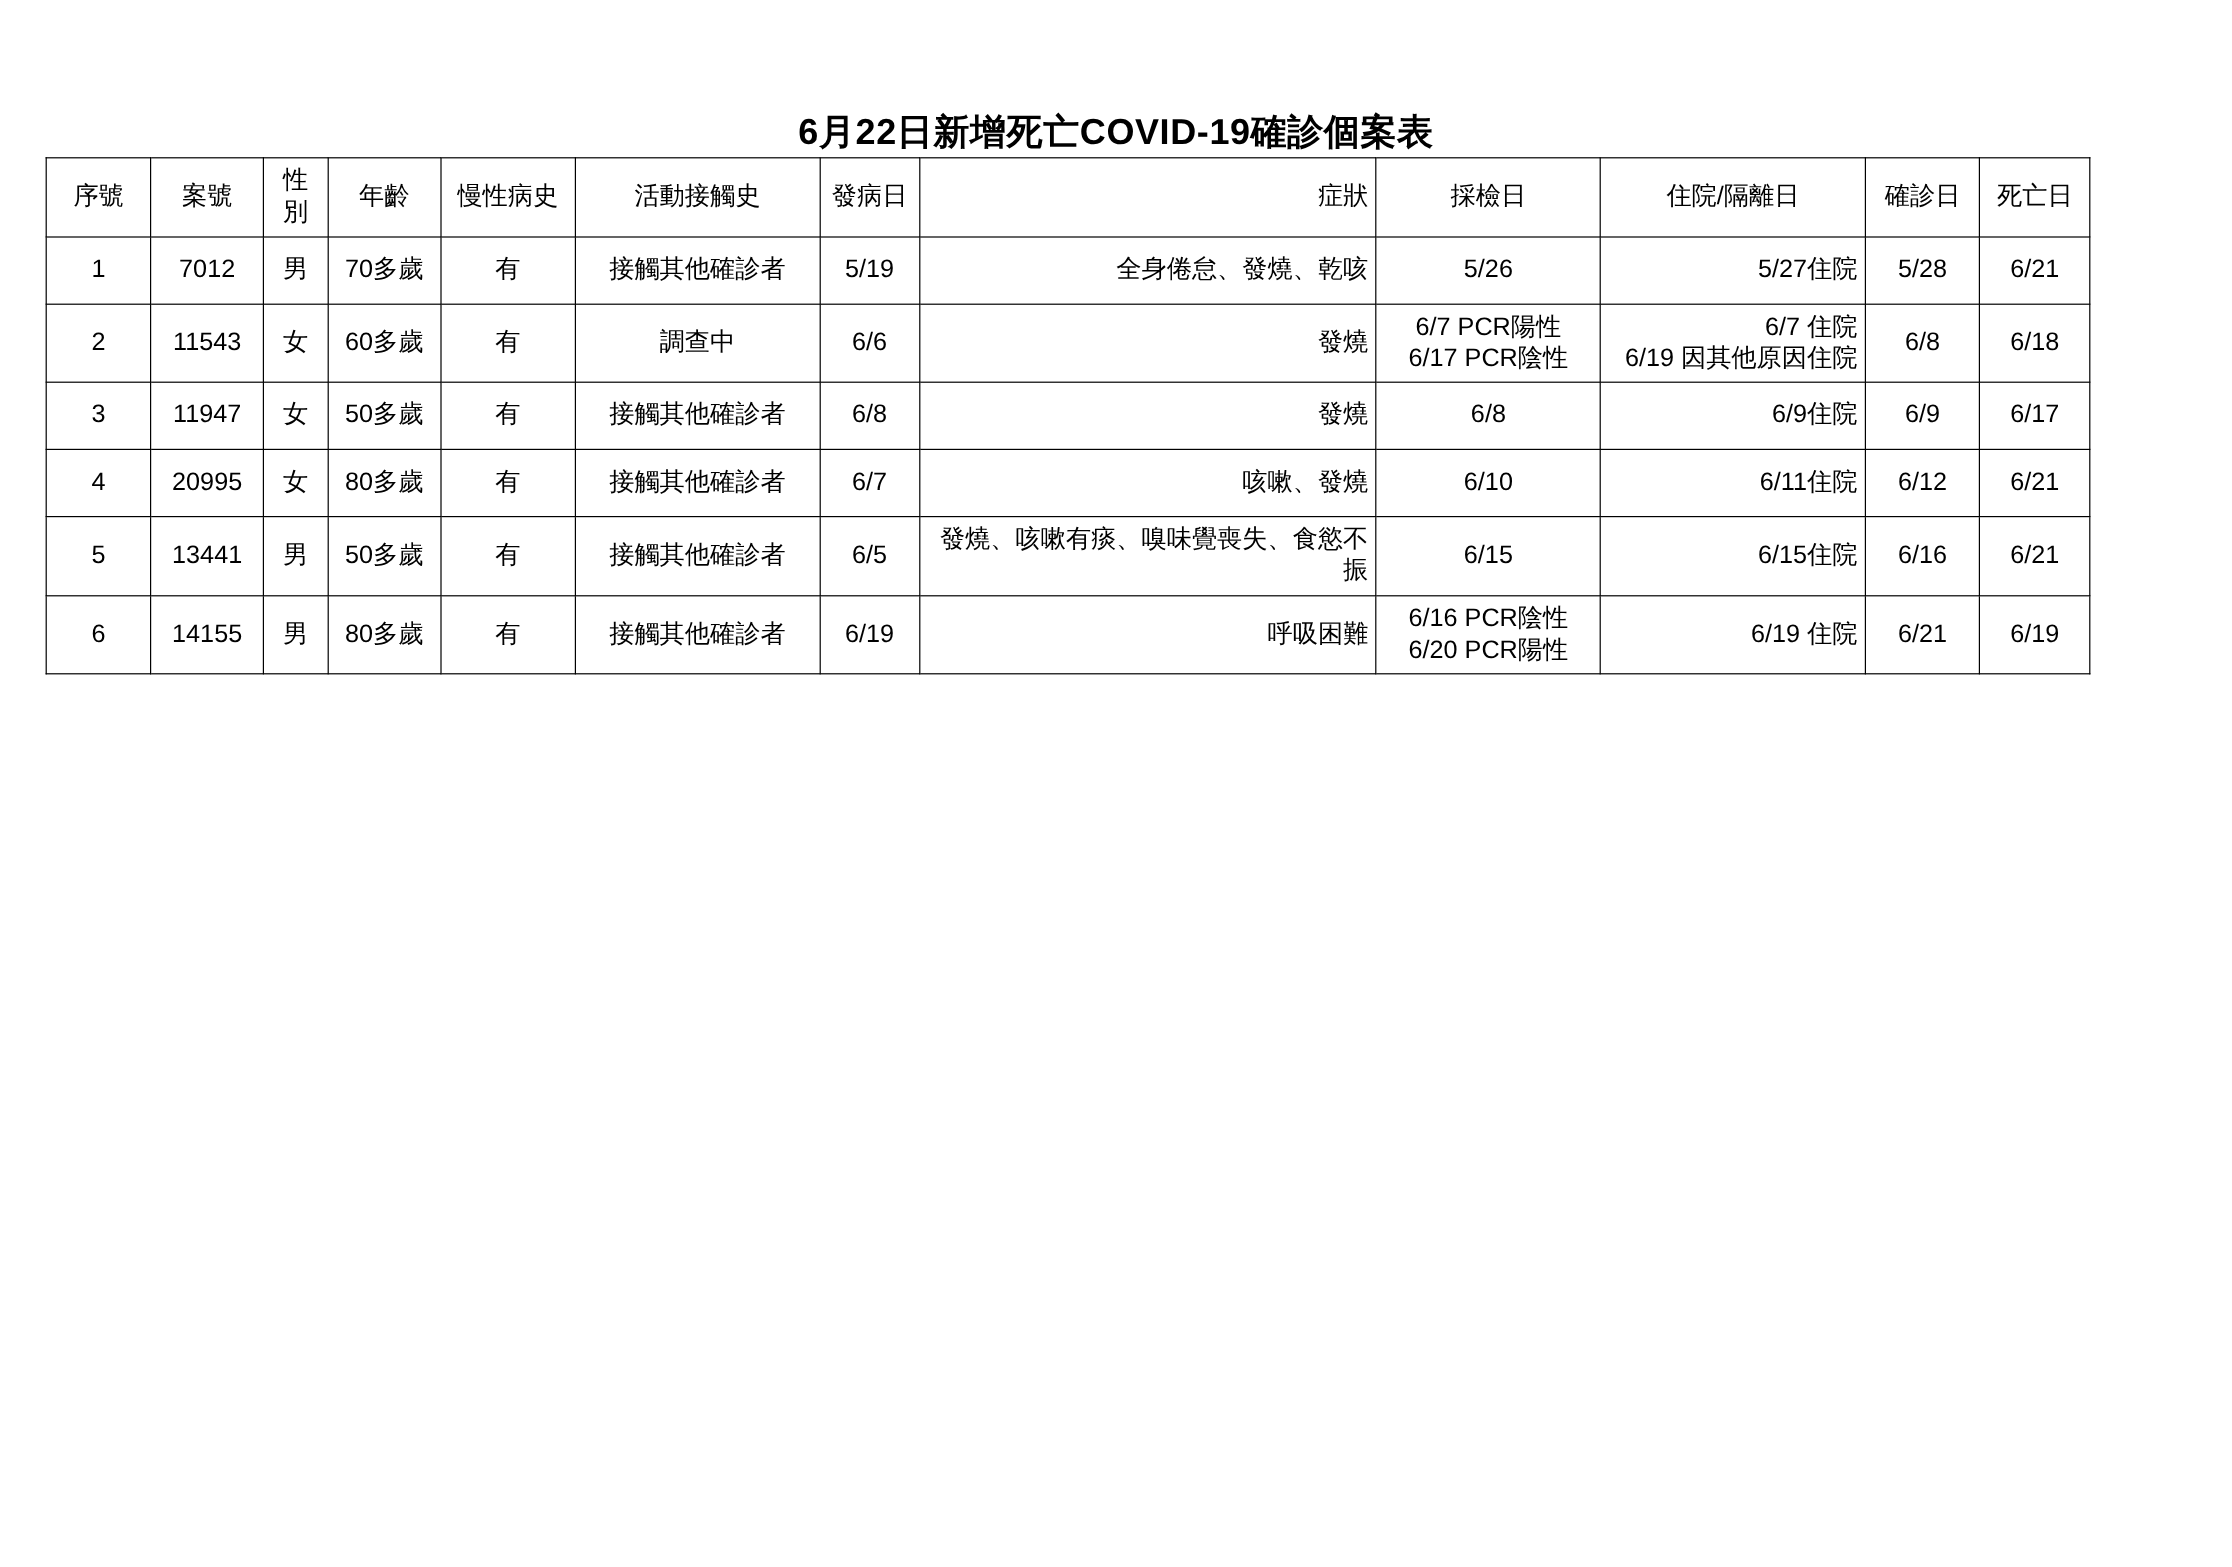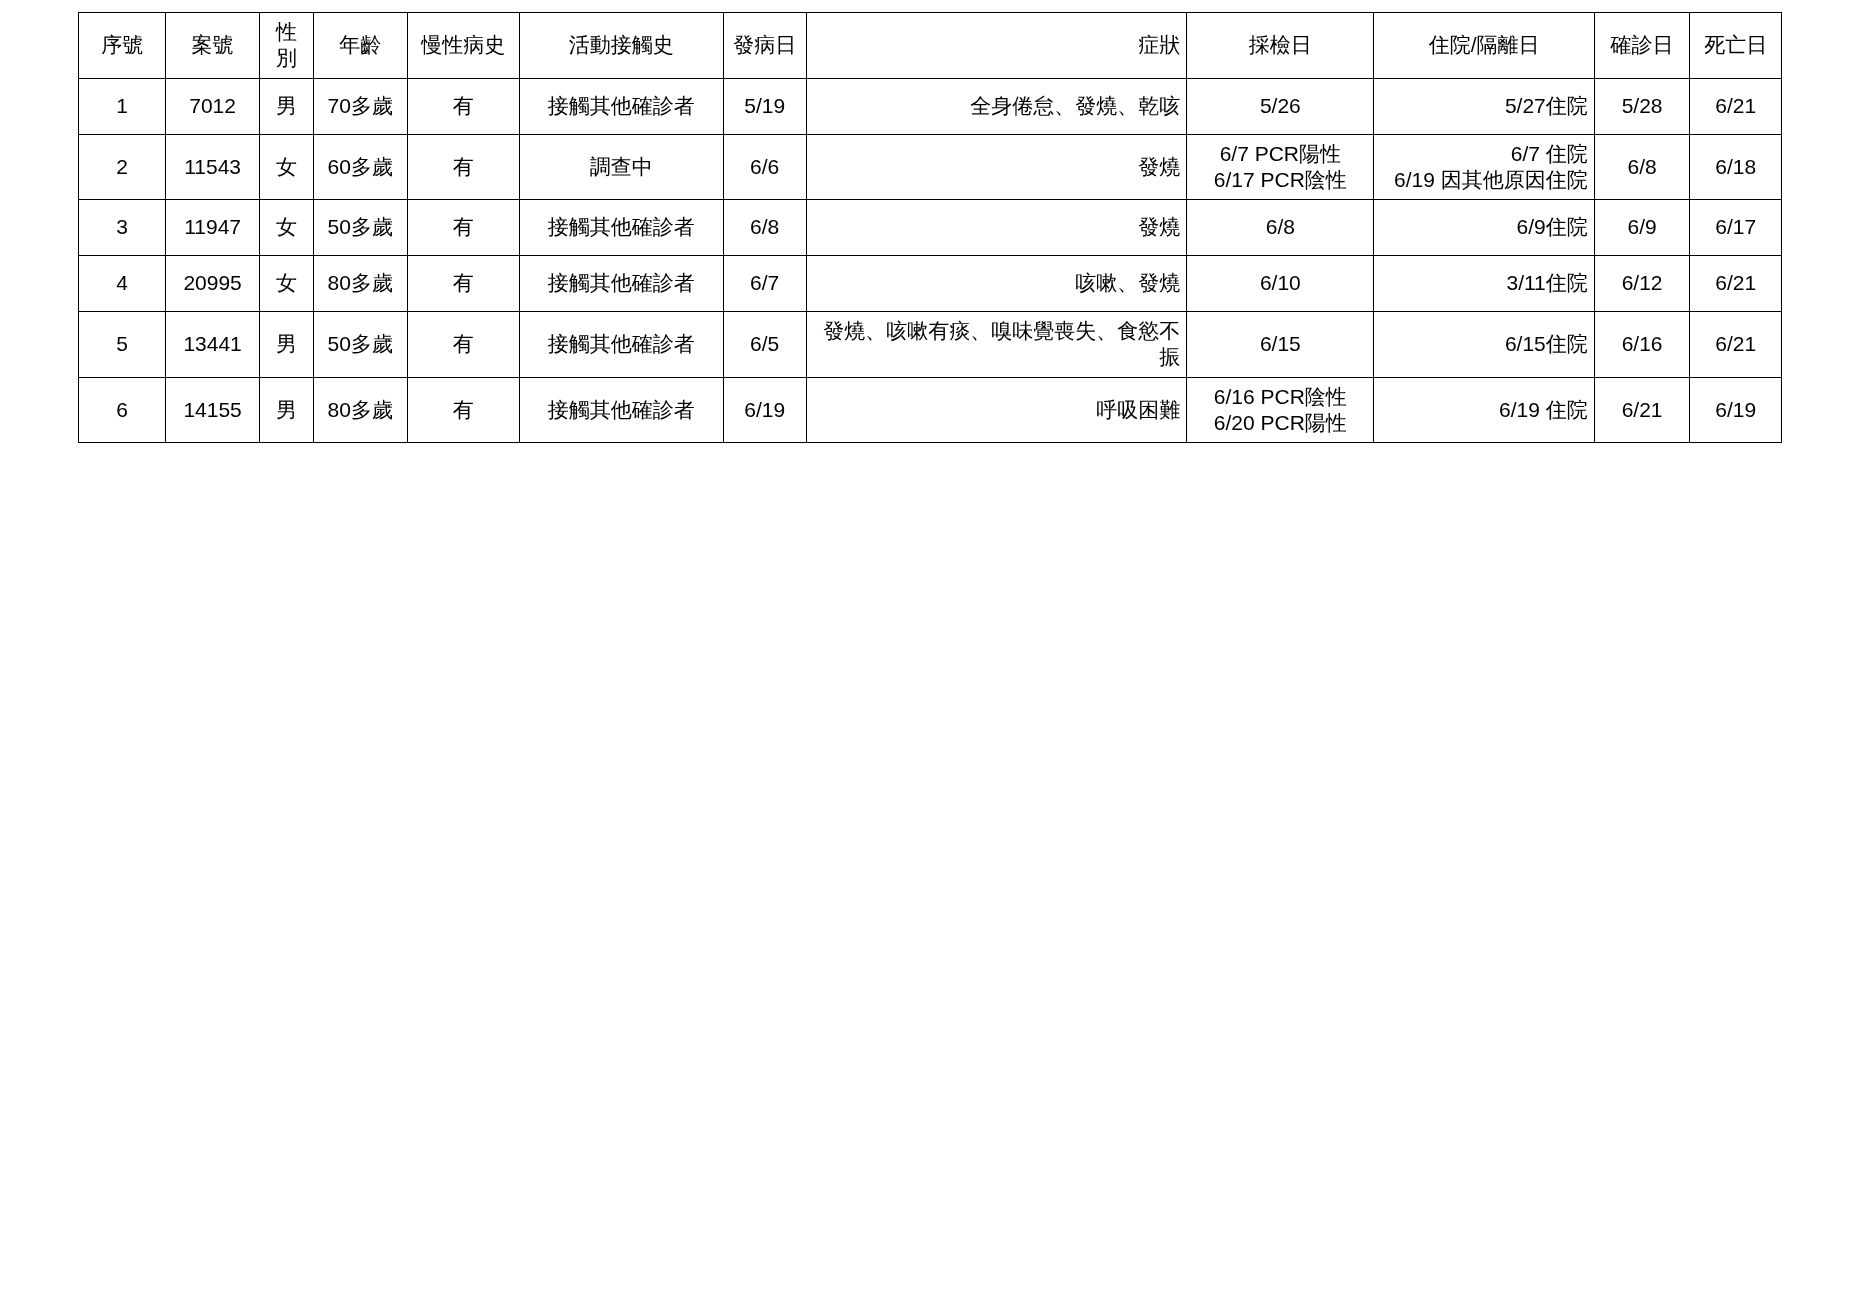--- a/index.html
+++ b/index.html
@@ -28,22 +28,22 @@
     margin-top: 90px;
     letter-spacing: 0.5px;
   }
   .source-line {
     text-align: right;
     font-size: 22px;
     margin-top: 18px;
     padding-right: 460px;
   }
   .table-wrap {
-    margin-top: 12px;
-    padding-left: 78px;
+    margin-top: 0;
+    padding-left: 38px;
     padding-right: 78px;
   }
   table.case-table {
     border-collapse: collapse;
     width: 1704px;
     table-layout: fixed;
   }
   table.case-table th,
   table.case-table td {
     border: 1px solid #000000;
@@ -78,20 +78,21 @@
   }
   .multi {
     white-space: pre-line;
   }
 </style>
 </head>
 <body>
 
 <div class="page">
 
+  <div class="doc-title">6月22日新增死亡COVID-19確診個案表</div>
 
 
   <div class="table-wrap">
     <table class="case-table">
       <colgroup>
         <col class="c-seq">
           <col class="c-case">
           <col class="c-sex">
           <col class="c-age">
         <col class="c-chronic">
@@ -167,21 +168,21 @@
         <tr class="row-h">
           <td class="center">4</td>
           <td class="center">20995</td>
           <td class="center">女</td>
           <td class="center">80多歲</td>
           <td class="center">有</td>
           <td class="center">接觸其他確診者</td>
           <td class="center">6/7</td>
           <td class="left multi">咳嗽、發燒</td>
           <td class="center multi">6/10</td>
-          <td class="left multi">3/11住院</td>
+          <td class="left multi">6/11住院</td>
           <td class="center">6/12</td>
           <td class="center">6/21</td>
         </tr>
         <tr class="row-h">
           <td class="center">5</td>
           <td class="center">13441</td>
           <td class="center">男</td>
           <td class="center">50多歲</td>
           <td class="center">有</td>
           <td class="center">接觸其他確診者</td>

